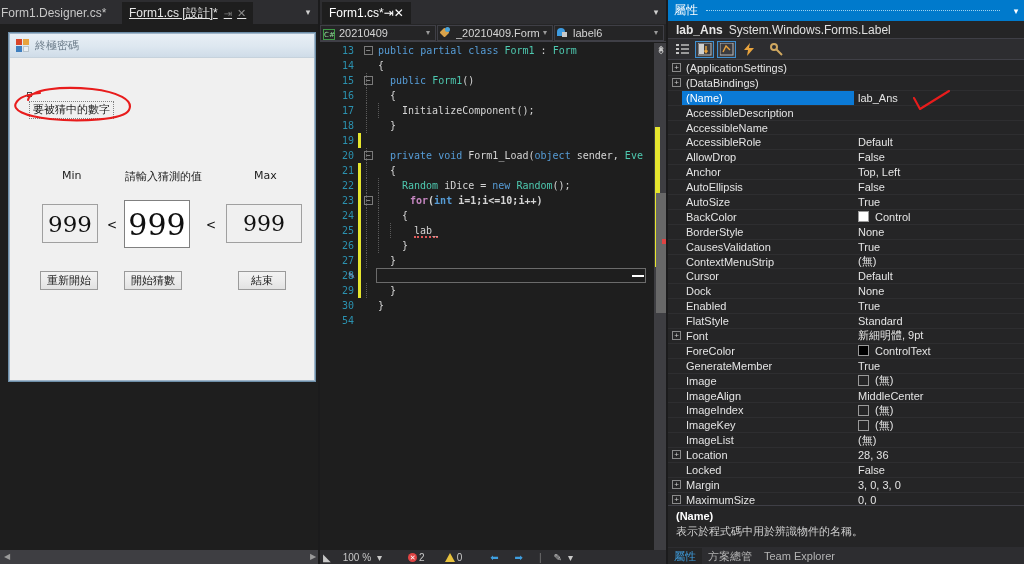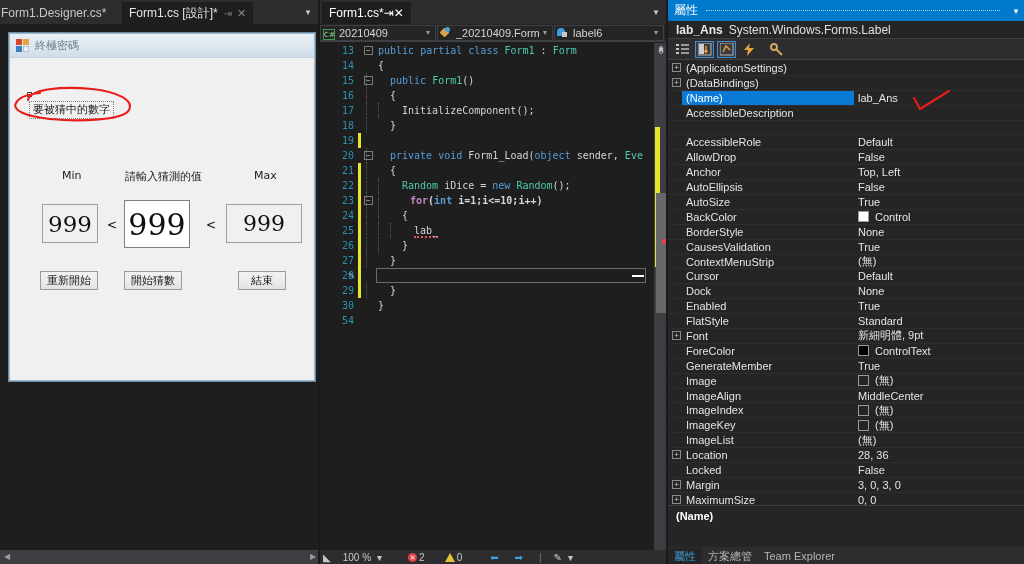--- a/index.html
+++ b/index.html
@@ -30,21 +30,21 @@
   }
   .tab {
     position: absolute; top: 2px; height: 22px;
     display: flex; align-items: center;
     padding: 0 7px;
     font-size: 12px;
     color: #c5c5c5;
     white-space: nowrap;
   }
   .tab.inactive { color: #c8c8c8; background: #2d2d30; }
-  .tab.active { background: #1e1e1e; color: #e6e6e6; }
+  .tab.active { background: #1e1e1e; color: #e6e6e6; text-decoration: underline; }
   .tab .tabname { font-size: 12px; }
   .tab .pin {
     margin-left: 6px; font-size: 10px; color: #787878;
   }
   .tab .xclose {
     margin-left: 5px; font-size: 11px; color: #8a8a8a;
   }
   #tab-designer-cs { left: -6px; }
   #tab-form-design { left: 122px; }
   #designer-tab-dropdown {
@@ -732,20 +732,21 @@
             <span>lab_Ans</span>
           </span>
         </div>
         <div class="prow">
           <span class="pname">AccessibleDescription</span>
           <span class="pval">
             <span></span>
           </span>
         </div>
         <div class="prow">
+          <span class="pname">AccessibleName</span>
           <span class="pval">
             <span></span>
           </span>
         </div>
         <div class="prow">
           <span class="pname">AccessibleRole</span>
           <span class="pval">
             <span>Default</span>
           </span>
         </div>
@@ -899,20 +900,21 @@
           <span class="expander">+</span>
           <span class="pname">MaximumSize</span>
           <span class="pval">
             <span>0, 0</span>
           </span>
         </div>
       </div>
 
     <div id="props-desc">
       <div class="dtitle">(Name)</div>
+      <div class="dbody">表示於程式碼中用於辨識物件的名稱。</div>
     </div>
 
     <div id="props-bottom-tabs">
       <div class="btab active">屬性</div>
       <div class="btab">方案總管</div>
       <div class="btab">Team Explorer</div>
     </div>
   </div>
 
   <svg id="red-check" viewBox="0 0 40 22">

